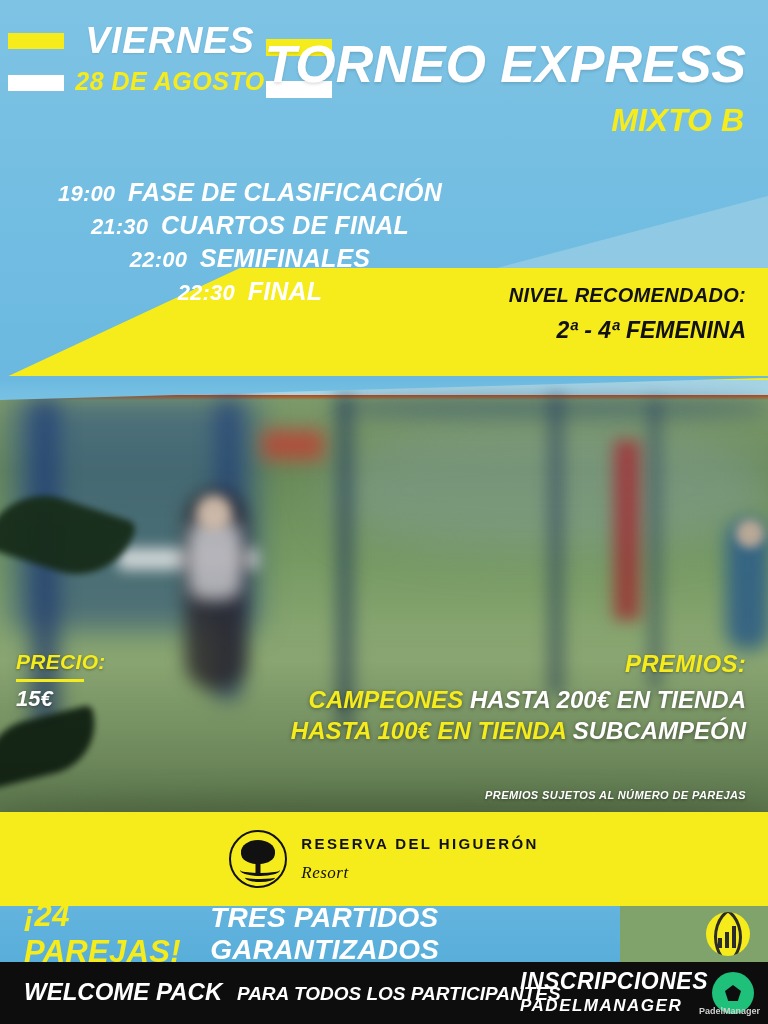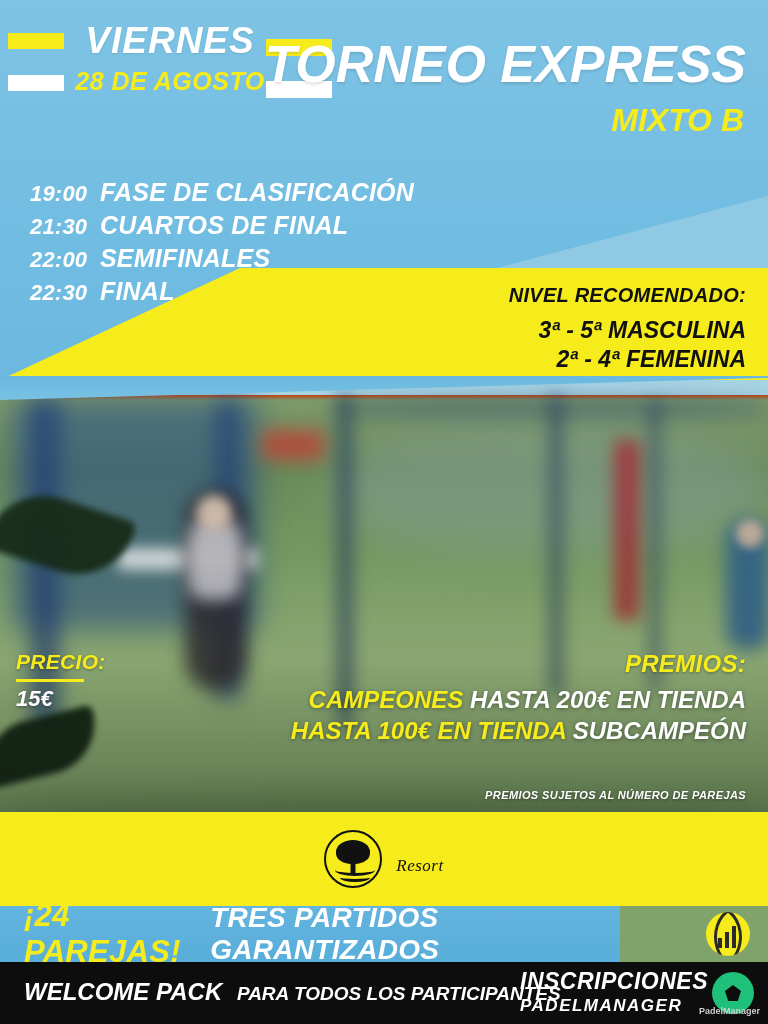--- a/index.html
+++ b/index.html
@@ -123,21 +123,21 @@
   .hdr-sub {
     position: absolute; right: 24px; top: 102px;
     font-weight: 900; font-style: italic; font-size: 32px;
     color: #f6ec1b; text-align: right;
   }
 
   
   .schedule {
     position: absolute; left: 30px; top: 178px; width: 440px;
   }
-  .sched-row { display: flex; align-items: baseline; margin-bottom: 4px; }
+  .sched-row { display: flex; align-items: baseline; margin-bottom: 4px; justify-content: center; }
   .sched-time {
     color: #ffffff; font-weight: 700; font-style: italic; font-size: 22px;
     width: 70px; letter-spacing: .2px;
   }
   .sched-label {
     color: #ffffff; font-weight: 900; font-style: italic; font-size: 25px;
     letter-spacing: .2px;
   }
 
   
@@ -362,21 +362,20 @@
       <span class="sched-label">SEMIFINALES</span>
     </div>
     <div class="sched-row">
       <span class="sched-time">22:30</span>
       <span class="sched-label">FINAL</span>
     </div>
   </div>
 
   <div class="nivel-title">NIVEL RECOMENDADO:</div>
   <div class="nivel-lines">
-    <div class="nivel-line">3ª - 5ª MASCULINA</div>
     <div class="nivel-line">2ª - 4ª FEMENINA</div>
   </div>
 
   <div class="precio-label">PRECIO:</div>
   <div class="precio-rule"></div>
   <div class="precio-value">15€</div>
 
   <div class="premios-label">PREMIOS:</div>
   <div class="premios-l1">
     <span class="hi">CAMPEONES</span>
@@ -390,20 +389,21 @@
 
   <div class="sponsor-band"></div>
   <div class="sponsor-inner">
     <div class="logo-circle">
       <div class="tree-canopy"></div>
       <div class="tree-trunk"></div>
       <div class="wave"></div>
       <div class="wave2"></div>
     </div>
     <div class="sponsor-text">
+      <div class="sponsor-name">RESERVA DEL HIGUERÓN</div>
       <div class="sponsor-resort">Resort</div>
     </div>
   </div>
 
   <div class="parejas-band">
     <span class="parejas-yellow">¡24 PAREJAS!</span>
     <span class="parejas-white">TRES PARTIDOS GARANTIZADOS</span>
   </div>
   <div class="ball-icon"></div>
   <div class="ball-bars">

